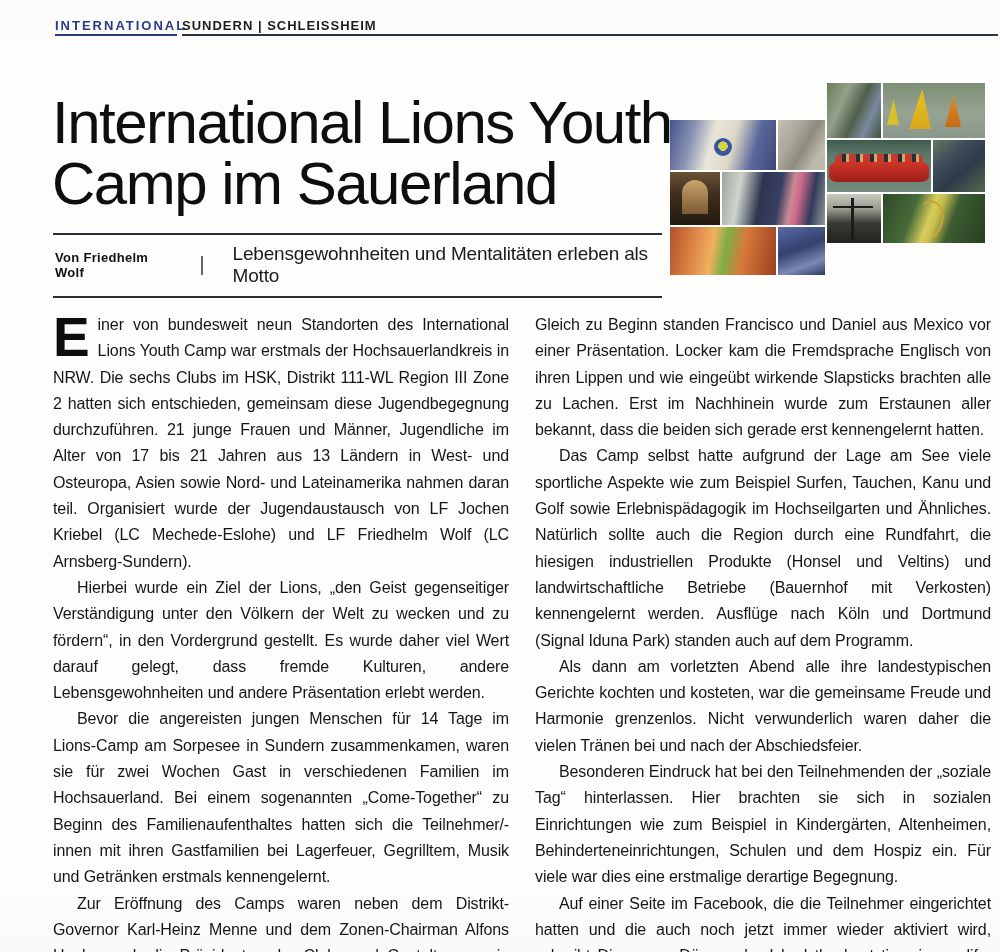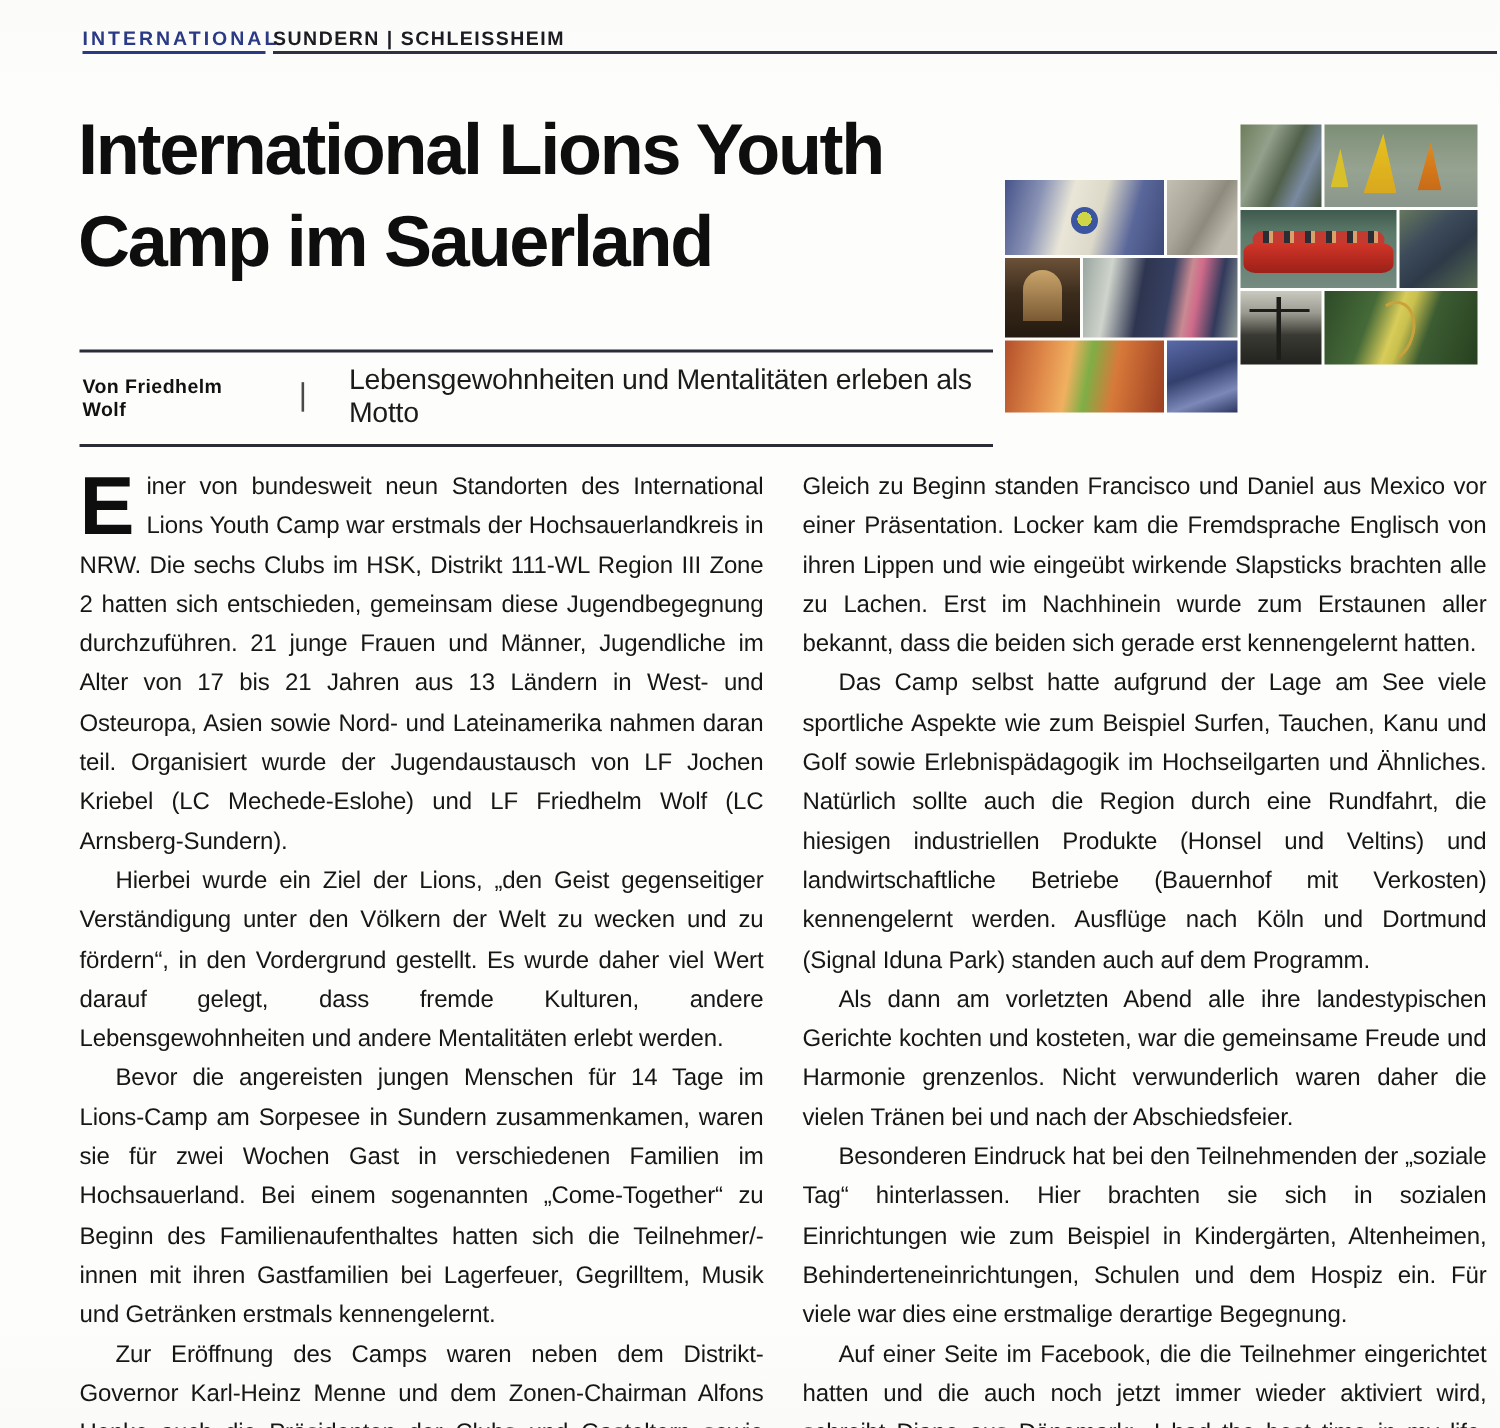--- a/index.html
+++ b/index.html
@@ -6,21 +6,21 @@
   body{width:1000px;height:952px;background:#e9e9e7;font-family:"Liberation Sans",sans-serif;}
   .page{position:relative;width:1000px;height:952px;background:linear-gradient(180deg,#fbfbf9 0%,#fdfdfc 8%,#fdfdfc 92%,#fafaf8 100%);overflow:hidden;color:#141414;}
 
   
   .kicker-section{position:absolute;left:55px;top:18px;font-size:13px;font-weight:bold;letter-spacing:2px;color:#2b3a85;}
   .kicker-rule-blue{position:absolute;left:55px;top:34px;width:122px;height:2px;background:#2b3a85;}
   .kicker-locations{position:absolute;left:182px;top:18px;font-size:13px;font-weight:bold;letter-spacing:1px;color:#1c1c22;}
   .kicker-rule-dark{position:absolute;left:182px;top:34px;width:816px;height:2px;background:#2e3140;}
 
   
-  .headline{position:absolute;left:52px;top:70px;font-size:48px;line-height:61px;font-weight:bold;letter-spacing:-1.5px;color:#0e0e0e;white-space:pre-line;}
+  .headline{position:absolute;left:52px;top:92px;font-size:60px;line-height:61px;font-weight:normal;letter-spacing:-1.5px;color:#0e0e0e;white-space:pre-line;}
 
   
   .byline{position:absolute;left:53px;top:233px;width:607px;border-top:2px solid #2a2d38;border-bottom:2px solid #2a2d38;padding:8px 0 9px 2px;display:flex;align-items:center;gap:28px;}
   .byline .author{font-size:13px;font-weight:bold;letter-spacing:.3px;color:#111;}
   .byline .sep{font-size:21px;font-weight:300;color:#4a4a4a;transform:translateY(-1px);}
   .byline .subtitle{font-size:19px;color:#1b1b1b;letter-spacing:-.2px;}
 
   
   .tile{position:absolute;overflow:hidden;}
   .tile span{position:absolute;display:block;}
@@ -100,21 +100,21 @@
     <span class="pole"></span>
     <span class="bar"></span>
   </div>
   <div class="tile pB6">
       <span class="bow"></span>
     </div>
 
   <div class="columns">
     <div class="col">
       <p><span class="dropcap">E</span><span>iner von bundesweit neun Standorten des International Lions Youth Camp war erstmals der Hochsauerlandkreis in NRW. Die sechs Clubs im HSK, Distrikt 111-WL Region III Zone 2 hatten sich entschieden, gemeinsam diese Jugendbegegnung durchzuführen. 21 junge Frauen und Männer, Jugendliche im Alter von 17 bis 21 Jahren aus 13 Ländern in West- und Osteuropa, Asien sowie Nord- und Lateinamerika nahmen daran teil. Organisiert wurde der Jugendaustausch von LF Jochen Kriebel (LC Mechede-Eslohe) und LF Friedhelm Wolf (LC Arnsberg-Sundern).</span></p>
-      <p>Hierbei wurde ein Ziel der Lions, „den Geist gegenseitiger Verständigung unter den Völkern der Welt zu wecken und zu fördern“, in den Vordergrund gestellt. Es wurde daher viel Wert darauf gelegt, dass fremde Kulturen, andere Lebensgewohnheiten und andere Mentalitäten erlebt werden.</p>
+      <p>Hierbei wurde ein Ziel der Lions, „den Geist gegenseitiger Verständigung unter den Völkern der Welt zu wecken und zu fördern“, in den Vordergrund gestellt. Es wurde daher viel Wert darauf gelegt, dass fremde Kulturen, andere Lebensgewohnheiten und andere Präsentation erlebt werden.</p>
       <p>Bevor die angereisten jungen Menschen für 14 Tage im Lions-Camp am Sorpesee in Sundern zusammenkamen, waren sie für zwei Wochen Gast in verschiedenen Familien im Hochsauerland. Bei einem sogenannten „Come-Together“ zu Beginn des Familienaufenthaltes hatten sich die Teilnehmer/-innen mit ihren Gastfamilien bei Lagerfeuer, Gegrilltem, Musik und Getränken erstmals kennengelernt.</p>
       <p>Zur Eröffnung des Camps waren neben dem Distrikt-Governor Karl-Heinz Menne und dem Zonen-Chairman Alfons Henke auch die Präsidenten der Clubs und Gasteltern sowie politische Vertreter anwesend. Die Leiter des Camps, Katharina Springob und Johannes Heppe, stellten sich vor und klärten gleich wichtige Formalien: die Regeln des Camps. Dann stellten die Teilnehmer ihre Länder vor.</p>
     </div>
     <div class="col">
       <p>Gleich zu Beginn standen Francisco und Daniel aus Mexico vor einer Präsentation. Locker kam die Fremdsprache Englisch von ihren Lippen und wie eingeübt wirkende Slapsticks brachten alle zu Lachen. Erst im Nachhinein wurde zum Erstaunen aller bekannt, dass die beiden sich gerade erst kennengelernt hatten.</p>
       <p>Das Camp selbst hatte aufgrund der Lage am See viele sportliche Aspekte wie zum Beispiel Surfen, Tauchen, Kanu und Golf sowie Erlebnispädagogik im Hochseilgarten und Ähnliches. Natürlich sollte auch die Region durch eine Rundfahrt, die hiesigen industriellen Produkte (Honsel und Veltins) und landwirtschaftliche Betriebe (Bauernhof mit Verkosten) kennengelernt werden. Ausflüge nach Köln und Dortmund (Signal Iduna Park) standen auch auf dem Programm.</p>
       <p>Als dann am vorletzten Abend alle ihre landestypischen Gerichte kochten und kosteten, war die gemeinsame Freude und Harmonie grenzenlos. Nicht verwunderlich waren daher die vielen Tränen bei und nach der Abschiedsfeier.</p>
       <p>Besonderen Eindruck hat bei den Teilnehmenden der „soziale Tag“ hinterlassen. Hier brachten sie sich in sozialen Einrichtungen wie zum Beispiel in Kindergärten, Altenheimen, Behinderteneinrichtungen, Schulen und dem Hospiz ein. Für viele war dies eine erstmalige derartige Begegnung.</p>
       <p><span>Auf einer Seite im Facebook, die die Teilnehmer eingerichtet hatten und die auch noch jetzt immer wieder aktiviert wird, schreibt Diane aus Dänemark: „I had the best time in my life. Never have I gotten to love so many people on such short time. Hope to see you again“. Und Valentina aus Italien antwortet: „I agree with you. These were the most beautiful weeks in my life. . . Thank you all.“</span></p>
     </div>

